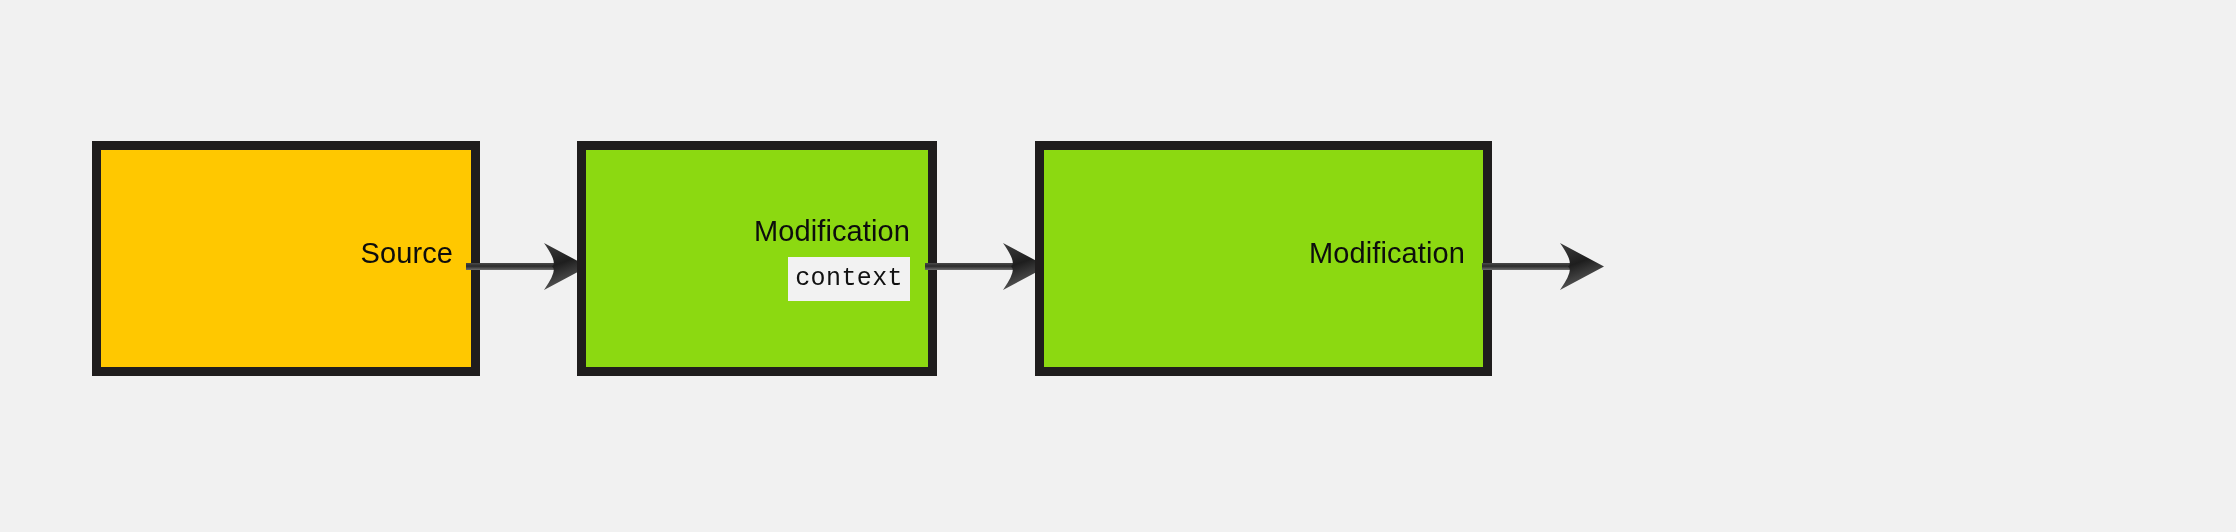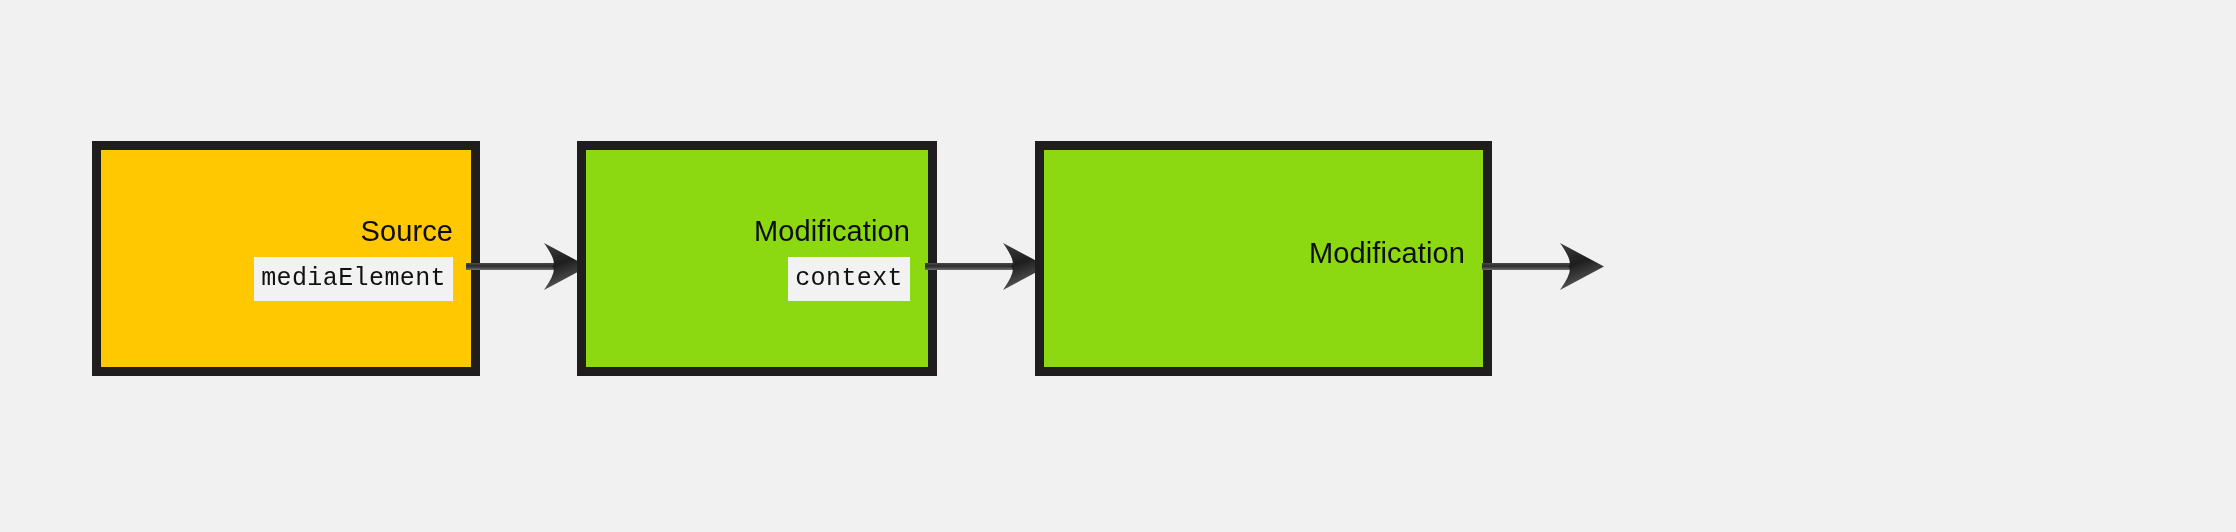--- a/index.html
+++ b/index.html
@@ -76,21 +76,20 @@
   #connector-2 { left: 925px;  width: 126px; }
   #connector-3 { left: 1482px; width: 126px; }
 </style>
 </head>
 <body style="background: rgb(241, 241, 241);">
 
 <div id="diagram-canvas" style="background: rgb(241, 241, 241);">
 
   <div class="flow-node" id="node-source" style="background: rgb(255, 200, 0); border-color: rgb(31, 29, 29);">
     <div class="node-title">Source</div>
-    <div class="node-code">mediaElement</div>
   </div>
 
   <div class="connector" id="connector-1">
     <svg width="126" height="54" viewBox="0 0 126 54" xmlns="http://www.w3.org/2000/svg">
       <defs>
         <linearGradient id="shaftGrad1" x1="0" y1="0" x2="0" y2="1">
           <stop offset="0%" stop-color="#4a4a4a"></stop>
           <stop offset="45%" stop-color="#2b2b2b"></stop>
           <stop offset="100%" stop-color="#6e6e6e"></stop>
         </linearGradient>

